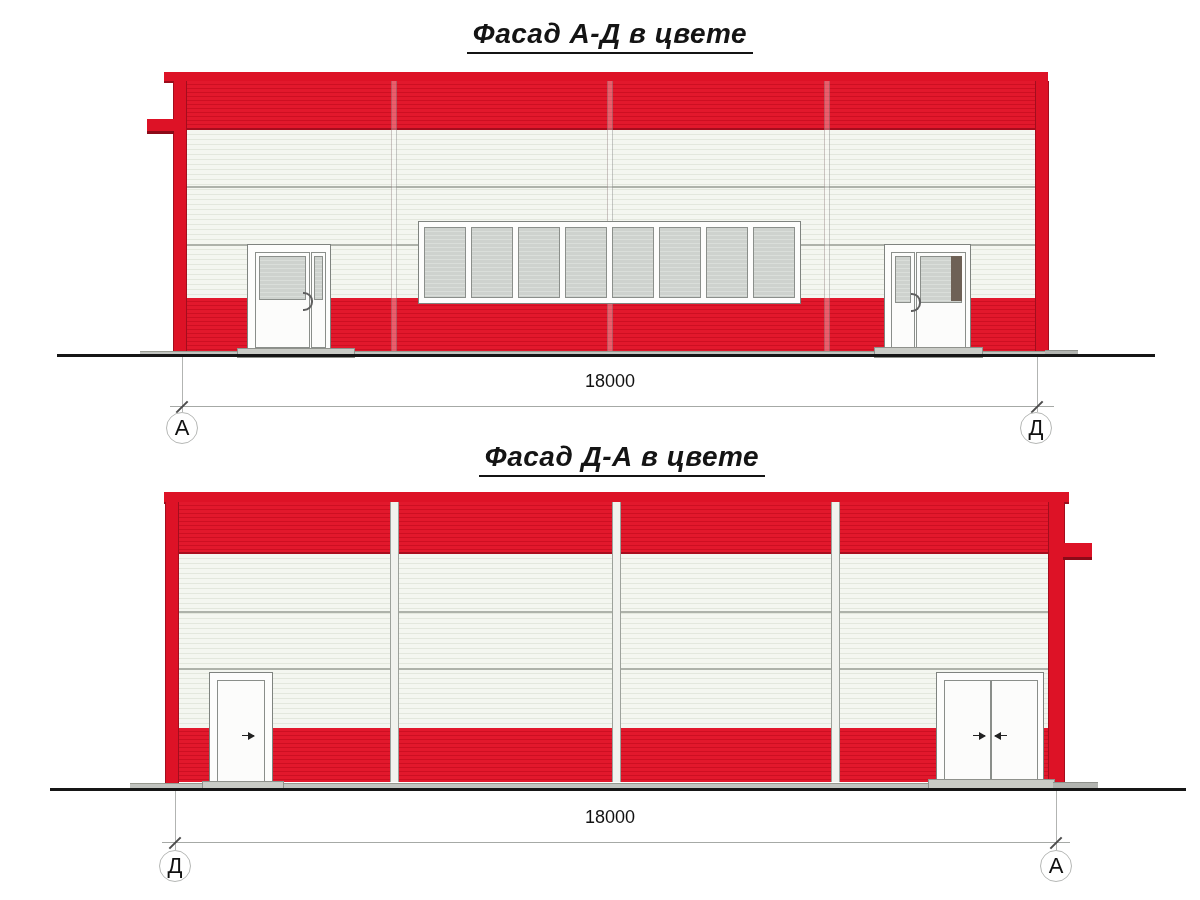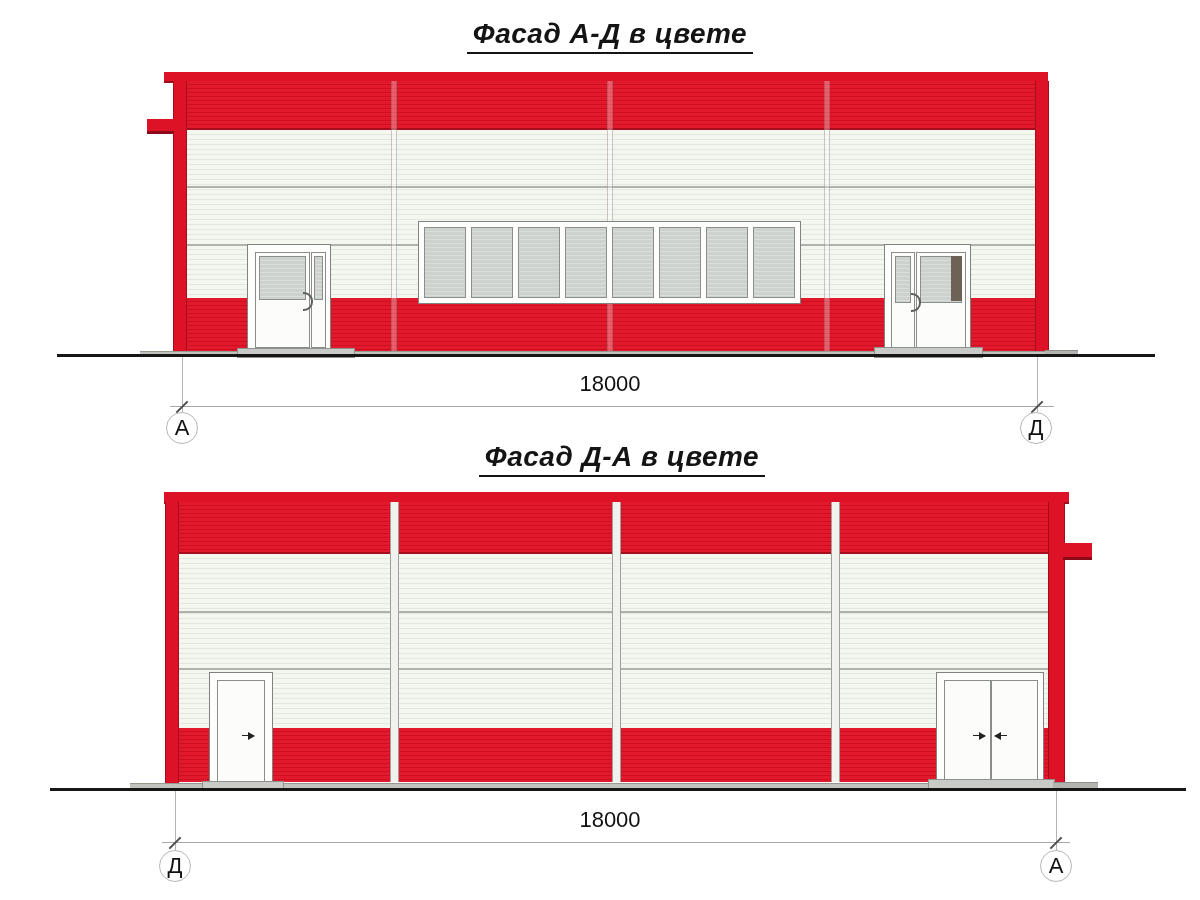--- a/index.html
+++ b/index.html
@@ -55,21 +55,21 @@
   
   .platform { background:#c9cbc6; border:1px solid #8f918c; }
   .apron    { background:#c1c3bf; border-top:1px solid #97998f; }
   .ramp     { background:#b2b4b0; border-top:1px solid #8f918c; }
   .ground   { background:#161616; height:3px; }
 
   
   .extline { width:1px; background:#b2b4b2; }
   .dimline { height:1px; background:#a6a9a6; }
   .tick { width:16px; height:2px; background:#4c4c4c; transform:rotate(-45deg); }
-  .dim-label { position:absolute; width:180px; text-align:center; font-size:22px; color:#111; }
+  .dim-label { position:absolute; width:180px; text-align:center; font-size:18px; color:#111; }
   .axis-circle {
     position:absolute; width:32px; height:32px; border-radius:50%;
     border:1px solid #b6b8b6; background:#ffffff; box-sizing:border-box;
     display:flex; align-items:center; justify-content:center;
     font-size:22px; color:#111;
   }
 
   
   .swing-arrow { position:absolute; width:12px; height:0; border-top:1px solid #222; }
   .swing-arrow::after {

